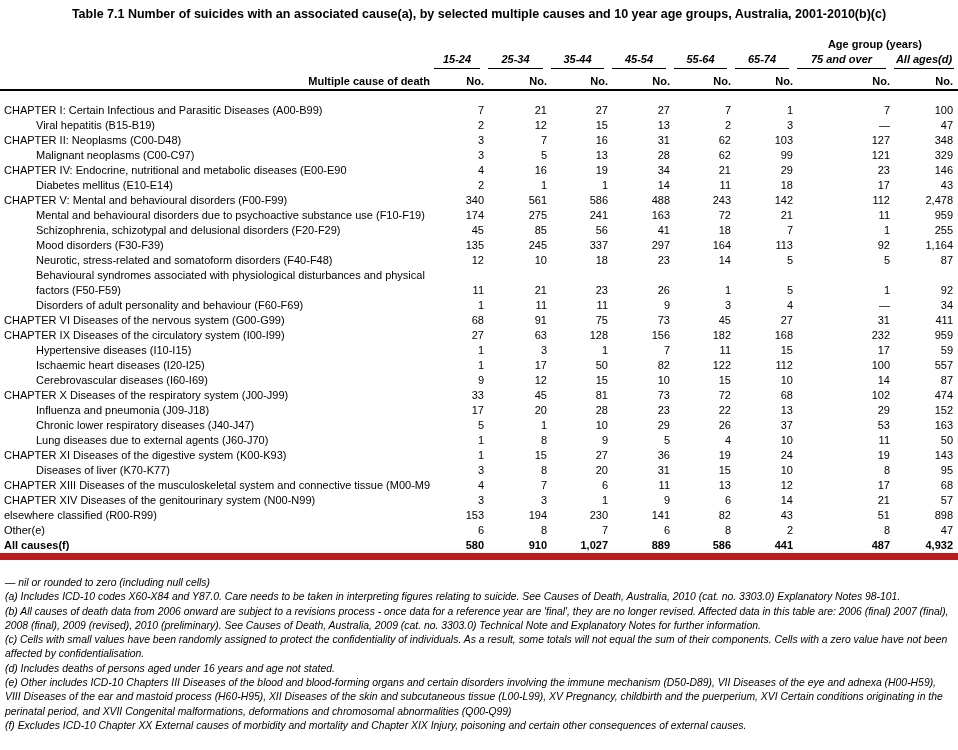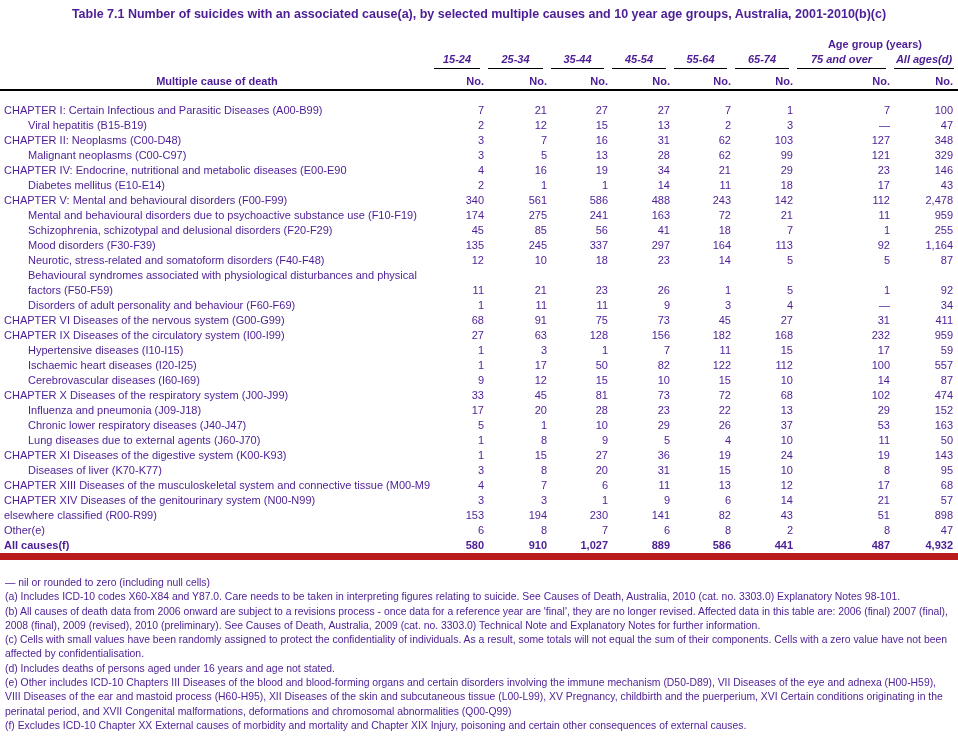--- a/index.html
+++ b/index.html
@@ -1,18 +1,18 @@
 <!DOCTYPE html>
 <html><head>
 <meta charset="utf-8">
 <style>
   html, body { margin: 0; padding: 0; background: #fff; }
   .page {
     width: 958px; height: 750px; box-sizing: border-box;
-    background: #fff; color: #4c1d95;
+    background: #fff; color: #000000;
     font-family: "Liberation Sans", sans-serif;
     overflow: hidden; padding-top: 6px;
   }
   .title {
     text-align: center; font-weight: bold; font-size: 12.5px;
     line-height: 16px; margin: 0 10px;
   }
   table {
     border-collapse: collapse; table-layout: fixed;
     width: 958px; margin-top: 14px;
@@ -25,31 +25,31 @@
   thead th { font-weight: bold; }
   .group-row th { height: 16px; }
   th.group { text-align: right; padding-right: 36px; }
   .age-row th { height: 16px; font-style: italic; }
   th.age { padding: 0 4px; }
   th.age .u {
     border-bottom: 1px solid #000; text-align: center;
     padding-bottom: 1px;
   }
   .head-rule th { border-bottom: 2px solid #000; height: 20px; }
-  th.rowhead { text-align: center; padding-left: 4px; }
+  th.rowhead { text-align: right; padding-left: 4px; }
   .num, th.unit { text-align: right; }
   table td:last-child, table th.unit:last-child { padding-right: 5px; }
   td.label { padding-left: 4px; }
-  td.label.indent { padding-left: 28px; }
+  td.label.indent { padding-left: 36px; }
   tr.spacer td { height: 12px; border: none; }
   tr.total td { font-weight: bold; border-bottom: 7px solid #b91c1c; }
   .footnotes {
     margin: 16px 5px 0 5px; font-size: 10.4px; line-height: 14.3px;
   }
-  .footnotes p { margin: 0; }
+  .footnotes p { margin: 0; font-style: italic; }
 </style>
 </head>
 <body>
 
 <div class="page">
 
   <div class="title">Table 7.1 Number of suicides with an associated cause(a), by selected multiple causes and 10 year age groups, Australia, 2001-2010(b)(c)</div>
 
   <table>
     <colgroup>

